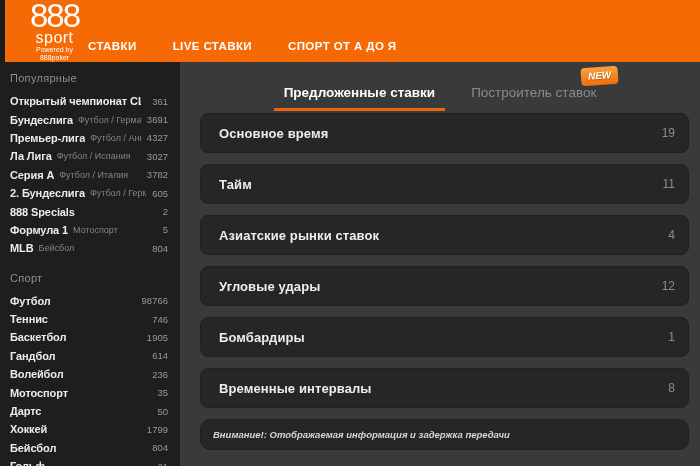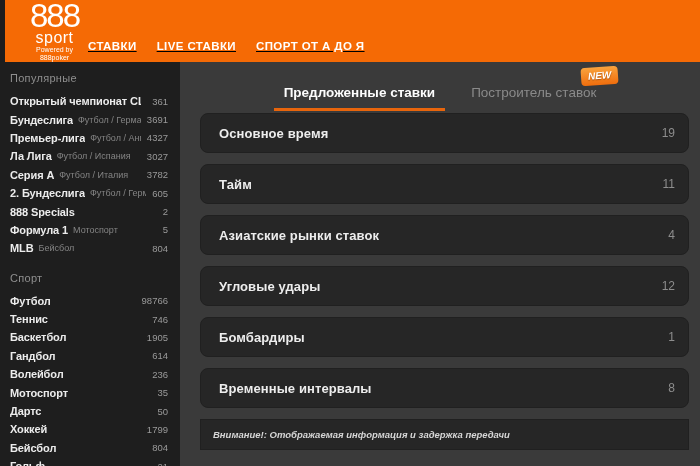--- a/index.html
+++ b/index.html
@@ -23,21 +23,21 @@
   .logo {
     position:absolute; left:30px; top:1px;
     display:flex; flex-direction:column; align-items:center;
     color:#fff; cursor:pointer;
   }
   .logo-888 { font-size:33px; font-weight:normal; line-height:30px; letter-spacing:-2px; }
   .logo-sport { font-size:16px; line-height:13px; letter-spacing:.5px; }
   .logo-powered { font-size:7px; line-height:7.5px; margin-top:2px; text-align:center; }
   .nav {
     position:absolute; left:88px; bottom:10px;
-    display:flex; gap:20px;text-decoration:underline;
+    display:flex; gap:36px;
   }
   .nav-item {
     color:#fff; font-size:11.5px; font-weight:bold; letter-spacing:.4px;
     cursor:pointer; white-space:nowrap;
   }
 
   
   .sidebar {
     position:absolute; left:0; top:62px; width:180px; bottom:0;
     background:#1e1e1e; overflow:hidden;
@@ -83,21 +83,21 @@
   .market-list { margin:2px 11px 0 20px; }
   .market-row {
     height:40px; background:#262626; border:1px solid #202020; border-radius:8px;
     margin-bottom:11px; display:flex; align-items:center;
     padding:0 13px 0 18px; cursor:pointer;
   }
   .market-label { color:#ededed; font-size:13px; font-weight:bold; letter-spacing:.1px; }
   .market-count { margin-left:auto; color:#8d8d8d; font-size:12px; }
   .notice {
     margin:9px 11px 0 20px; height:31px; background:#262626;
-    border:1px solid #202020; border-radius:0;
+    border:1px solid #202020; border-radius:10px;
     display:flex; align-items:center; padding:0 12px;
     color:#d6d6d6; font-size:9.5px; font-weight:bold; font-style:italic;
   }
 </style>
 </head>
 <body>
 
 <div class="header">
   <div class="logo">
     <div class="logo-888">888</div>

